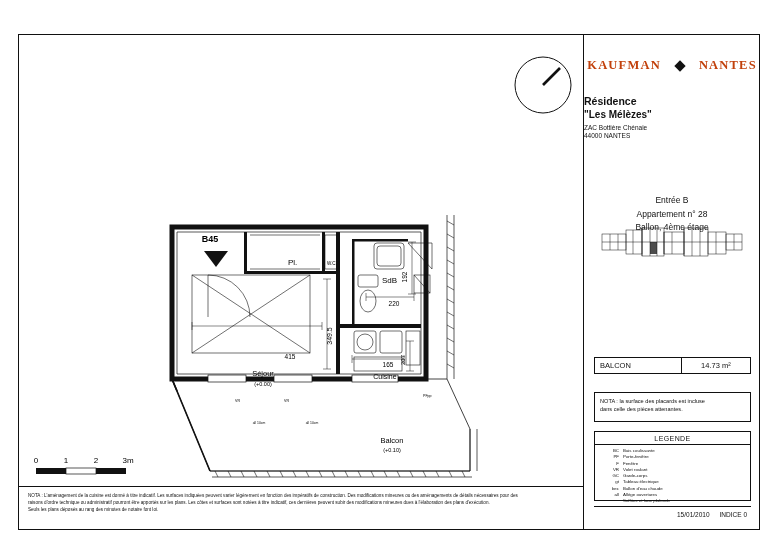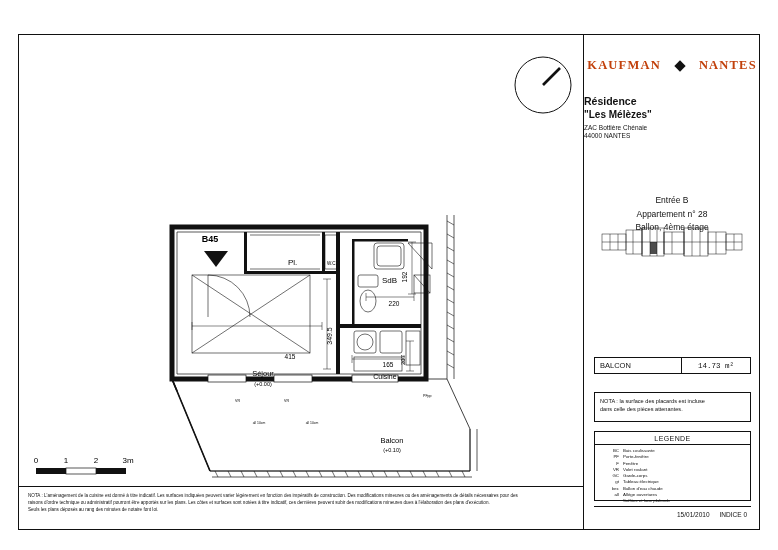--- a/index.html
+++ b/index.html
@@ -112,21 +112,21 @@
   }
   .balcon-table .lbl {
     width: 56%;
     border-right: 1px solid #111;
     display: flex; align-items: center;
     padding-left: 5px;
     box-sizing: border-box;
   }
   .balcon-table .val {
     flex: 1;
-    display: flex; align-items: center; justify-content: center; font-family: Liberation Mono, monospace;
+    display: flex; align-items: center; justify-content: center;
   }
   
   .nota-box {
     position: absolute;
     left: 10px;
     top: 358px;
     width: 157px;
     height: 30px;
     border: 1px solid #111;
     box-sizing: border-box;

